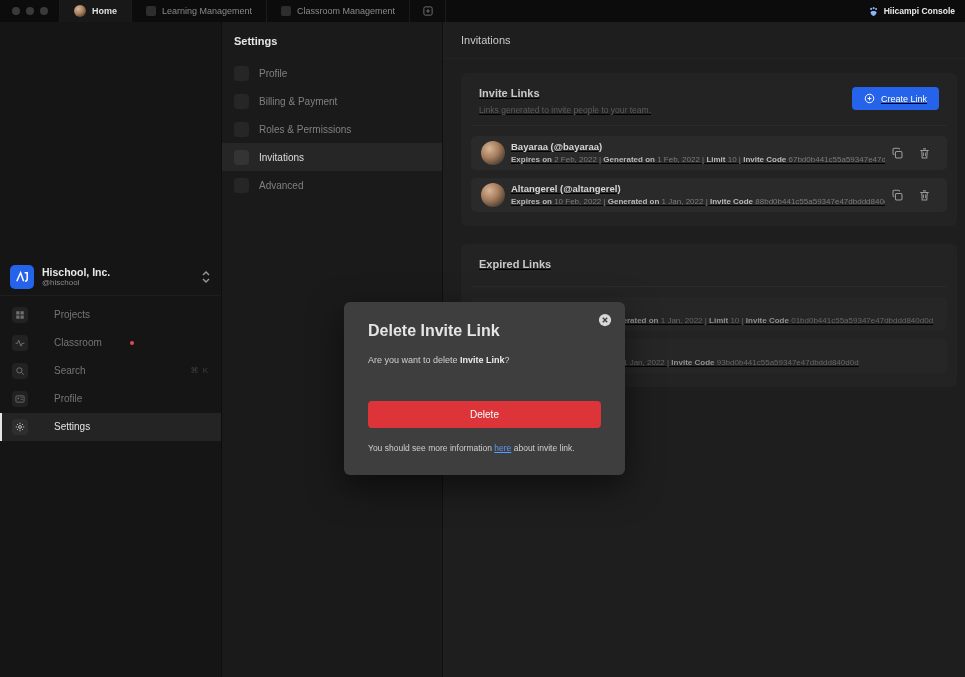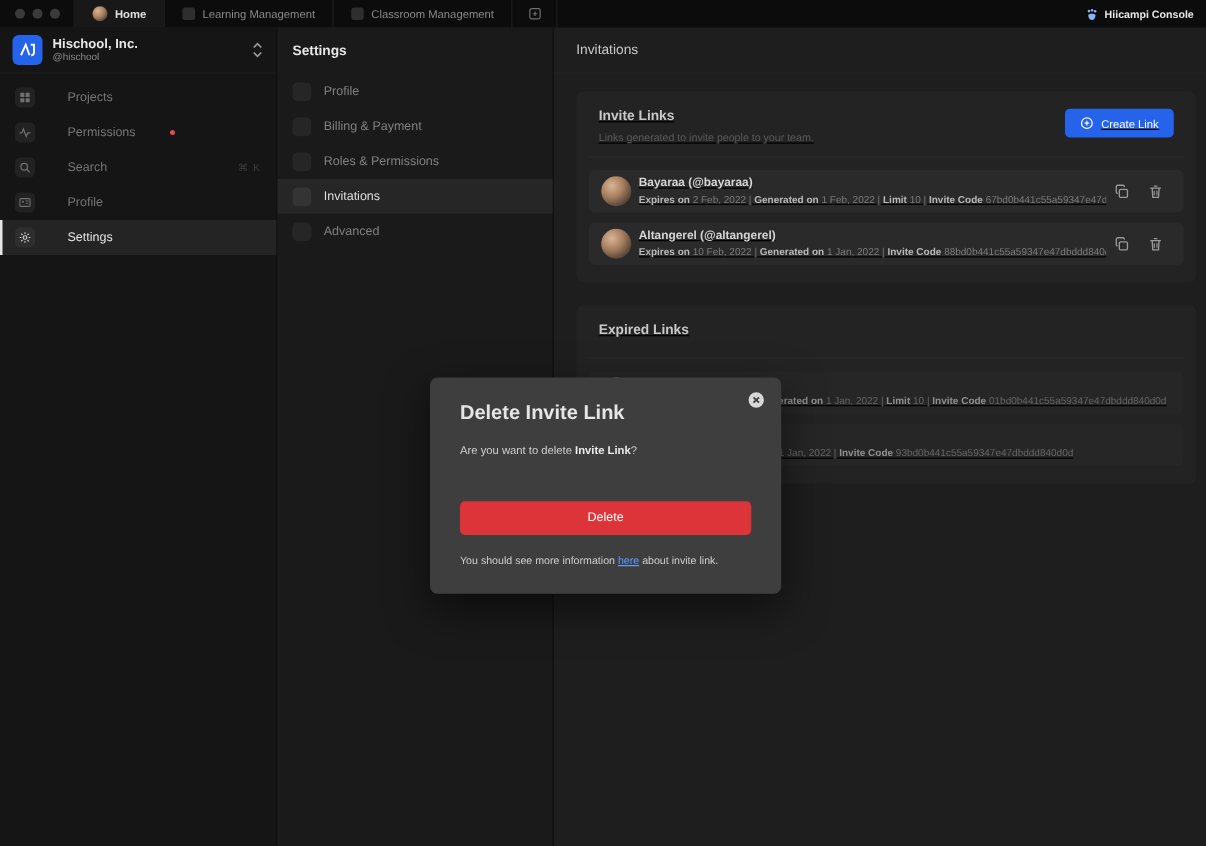--- a/index.html
+++ b/index.html
@@ -18,21 +18,21 @@
   .tab-avatar { width:12px; height:12px; border-radius:50%; flex:none;
     background: radial-gradient(circle at 35% 32%, #d8b596 0%, #a87f5f 45%, #51402f 80%, #2e2a26 100%); }
   .tab-icon { width:10px; height:10px; border-radius:2px; background:#2e2e2e; flex:none; }
   .tab-add { width:36px; display:flex; align-items:center; justify-content:center; color:#6f6f6f; border-right:1px solid #1b1b1b; }
   .tab-add .ic { width:12px; height:12px; }
   .console-brand { margin-left:auto; display:flex; align-items:center; gap:5px; padding:0 10px; color:#e8e8e8; font-weight:bold; font-size:8.5px; }
   .console-brand .ic { width:11px; height:11px; color:#8ab4f8; }
 
   
   .cols { display:flex; height:655px; }
-  .sidebar { width:222px; background:#151515; border-right:1px solid #0e0e0e; display:flex; flex-direction:column; }
+  .sidebar { width:222px; background:#151515; border-right:1px solid #0e0e0e; display:flex; flex-direction:column;justify-content:center; }
   .org { height:37px; display:flex; align-items:center; gap:8px; padding:0 10px; border-bottom:1px solid #1e1e1e; }
   .org-logo { width:24px; height:24px; border-radius:5px; background:var(--accent,#2563eb); flex:none; padding:4px; }
   .org-names { line-height:1.15; }
   .org-name { font-size:10.5px; font-weight:bold; color:#e8e8e8; }
   .org-handle { font-size:8px; color:#8a8a8a; }
   .org-switch { margin-left:auto; width:10px; height:14px; color:#9a9a9a; cursor:pointer; }
 
   .side-nav { padding-top:5px; }
   .side-item { height:28px; display:flex; align-items:center; gap:26px; padding:0 12px; color:#757575; font-size:10px; cursor:pointer; }
   .side-item .side-icon { width:16px; height:16px; border-radius:4px; background:#222222; flex:none; display:flex; align-items:center; justify-content:center; padding:3px; color:#6f6f6f; }
@@ -162,21 +162,21 @@
               </svg>
             </span>
             <span class="side-label">Projects</span>
           </div>
           <div class="side-item">
             <span class="side-icon">
               <svg viewBox="0 0 16 16">
                 <path d="M1 8.5h3l2-5 3.5 9.5 2-4.5H15" fill="none" stroke="currentColor" stroke-width="1.6"></path>
               </svg>
             </span>
-            <span class="side-label">Permissions</span>
+            <span class="side-label">Classroom</span>
             <span class="dot"></span>
           </div>
           <div class="side-item">
             <span class="side-icon">
               <svg viewBox="0 0 16 16">
                 <circle cx="7" cy="7" r="4.2" fill="none" stroke="currentColor" stroke-width="1.6"></circle>
                 <path d="M10.2 10.2L14 14" stroke="currentColor" stroke-width="1.6"></path>
               </svg>
             </span>
             <span class="side-label">Search</span>

